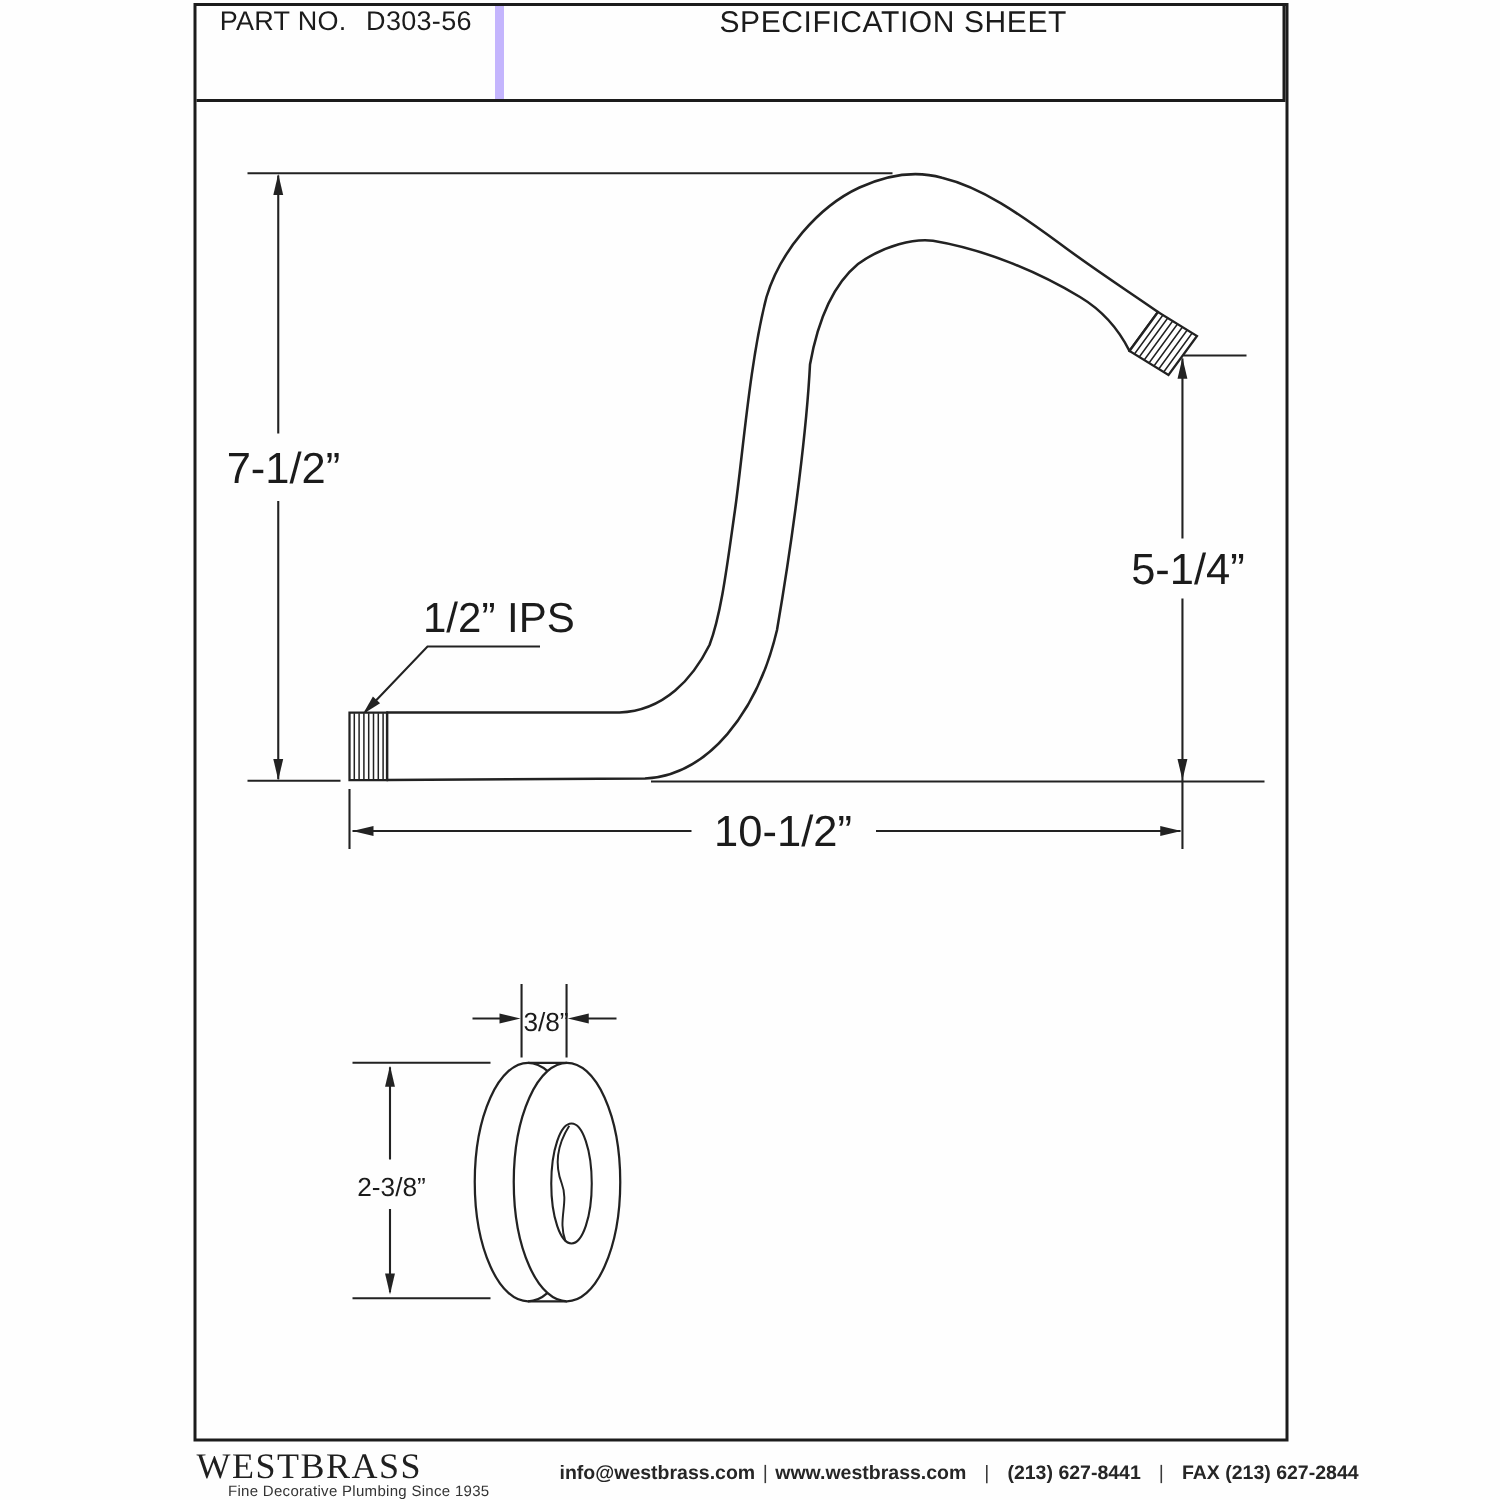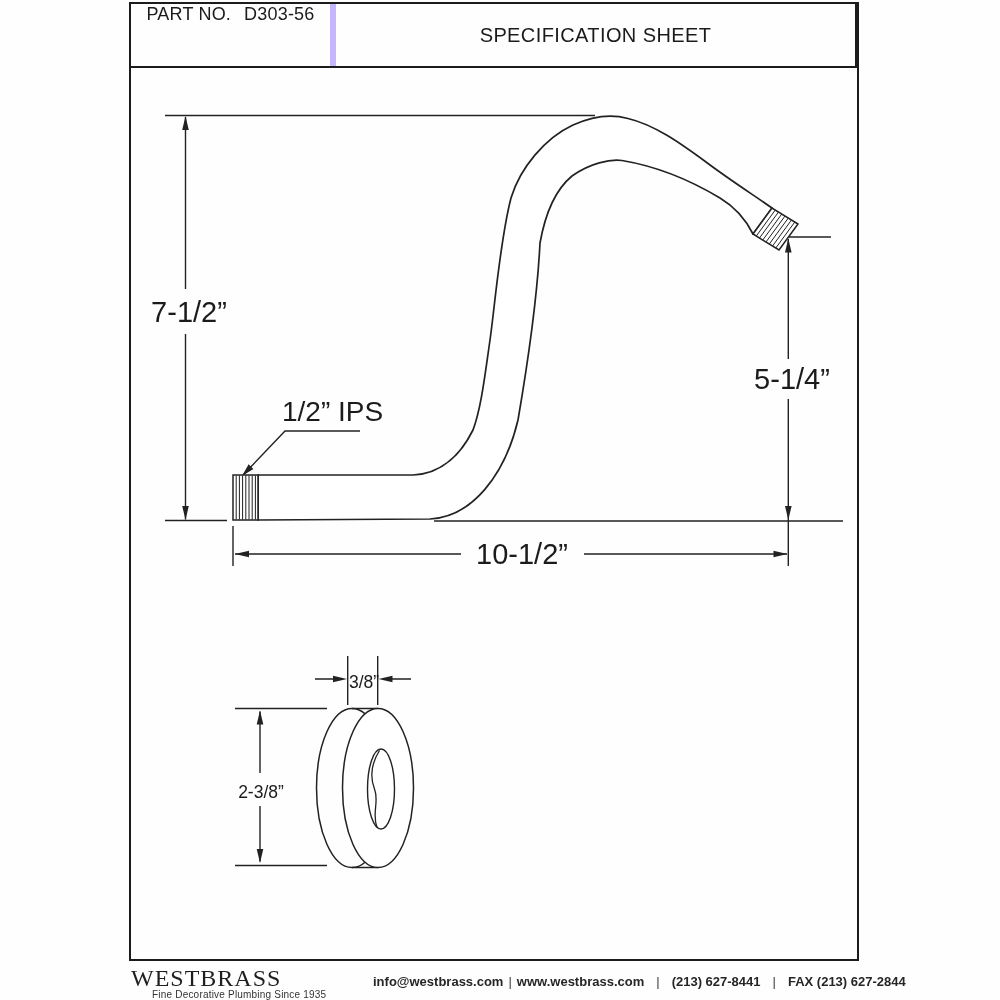--- a/index.html
+++ b/index.html
@@ -9,21 +9,21 @@
 
   
   .sheet { position:absolute; left:129px; top:2px; width:730px; height:959px;
            border:2px solid #1c1c1c; background:transparent; }
   .sheet-header { display:flex; height:64px; border-bottom:2px solid #1c1c1c; }
   .cell { height:100%; }
   .cell-part { width:205px; border-right:6px solid #c4b5fd; display:flex;
                align-items:flex-start; justify-content:center; gap:13px;
                font-size:18px; letter-spacing:0.2px; }
   .cell-title { flex:1; border-right:2px solid #1c1c1c; display:flex;
-                align-items:center; justify-content:center;
+                align-items:flex-start; justify-content:center;
                 font-size:20px; letter-spacing:0.4px; }
   .cell-desc { width:200px; padding:7px 10px 0 10px; font-size:13px;
                line-height:16.5px; letter-spacing:0.1px; }
 
   
   svg.drawing { position:absolute; left:0; top:0; width:1000px; height:1000px; }
   svg.drawing text { font-family:"Liberation Sans","DejaVu Sans",sans-serif; fill:#1b1b1b; }
 
   
   .footer { position:absolute; left:0; top:961px; width:1000px; height:39px; }

